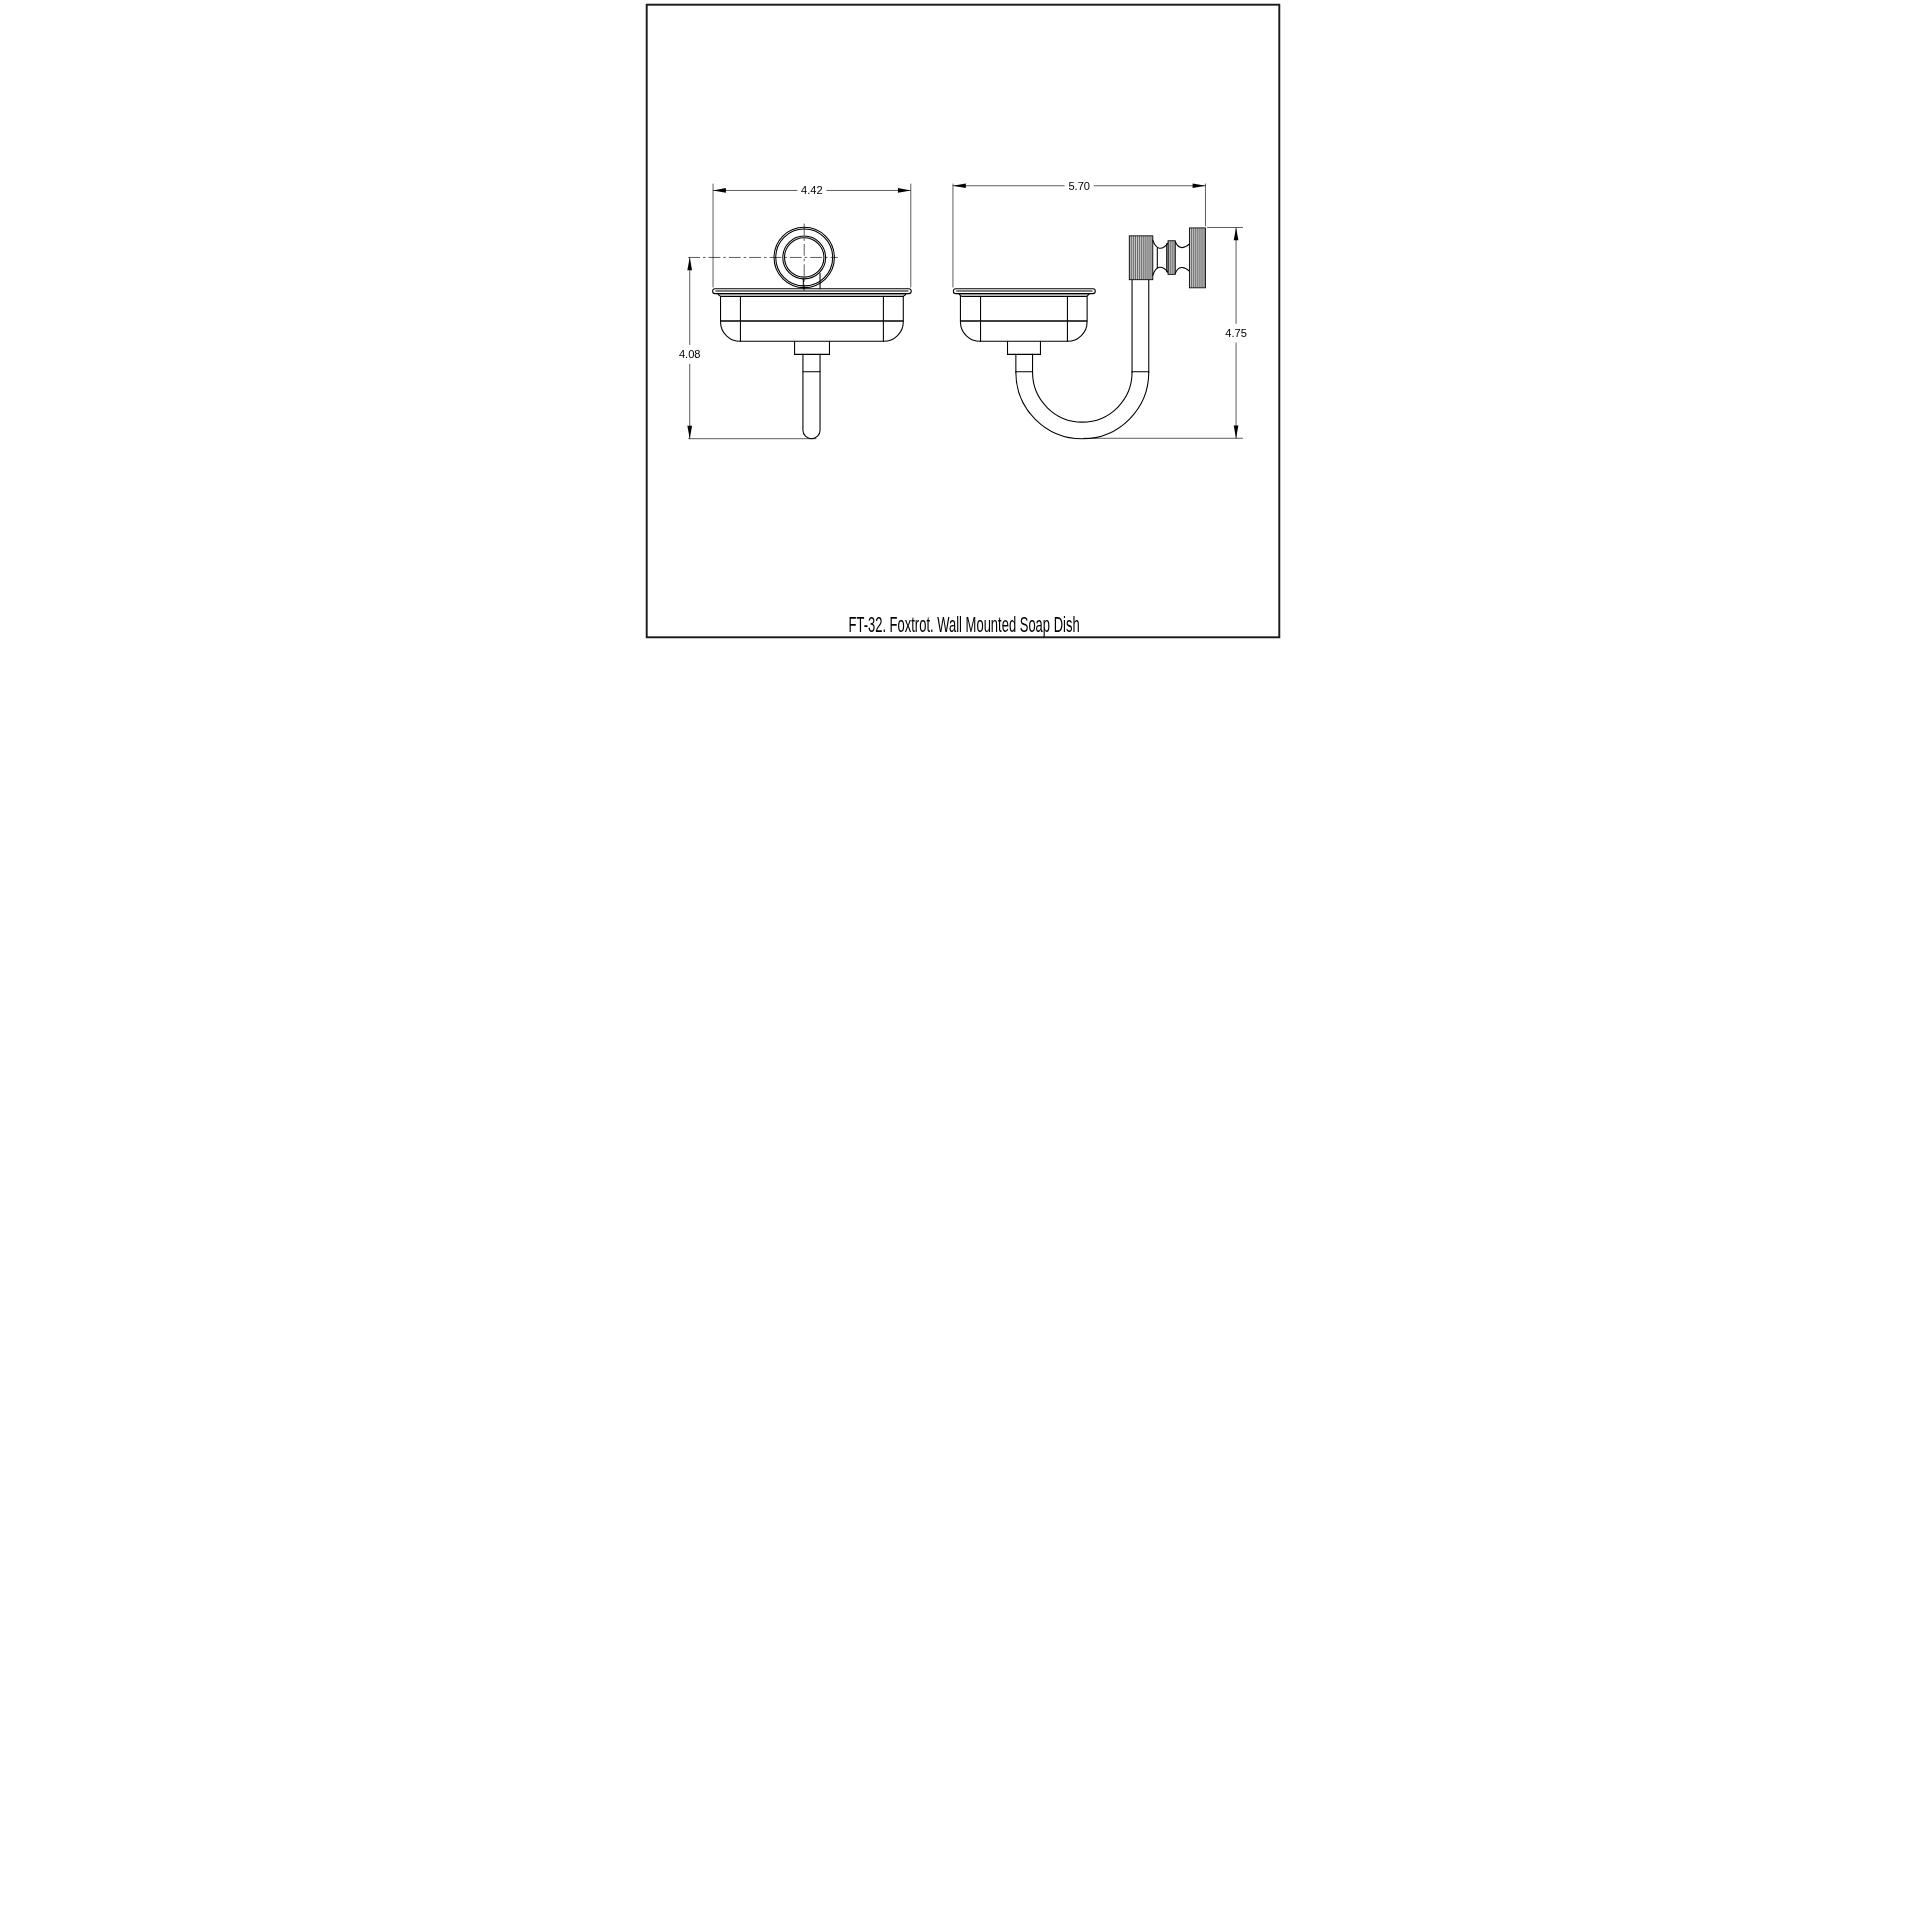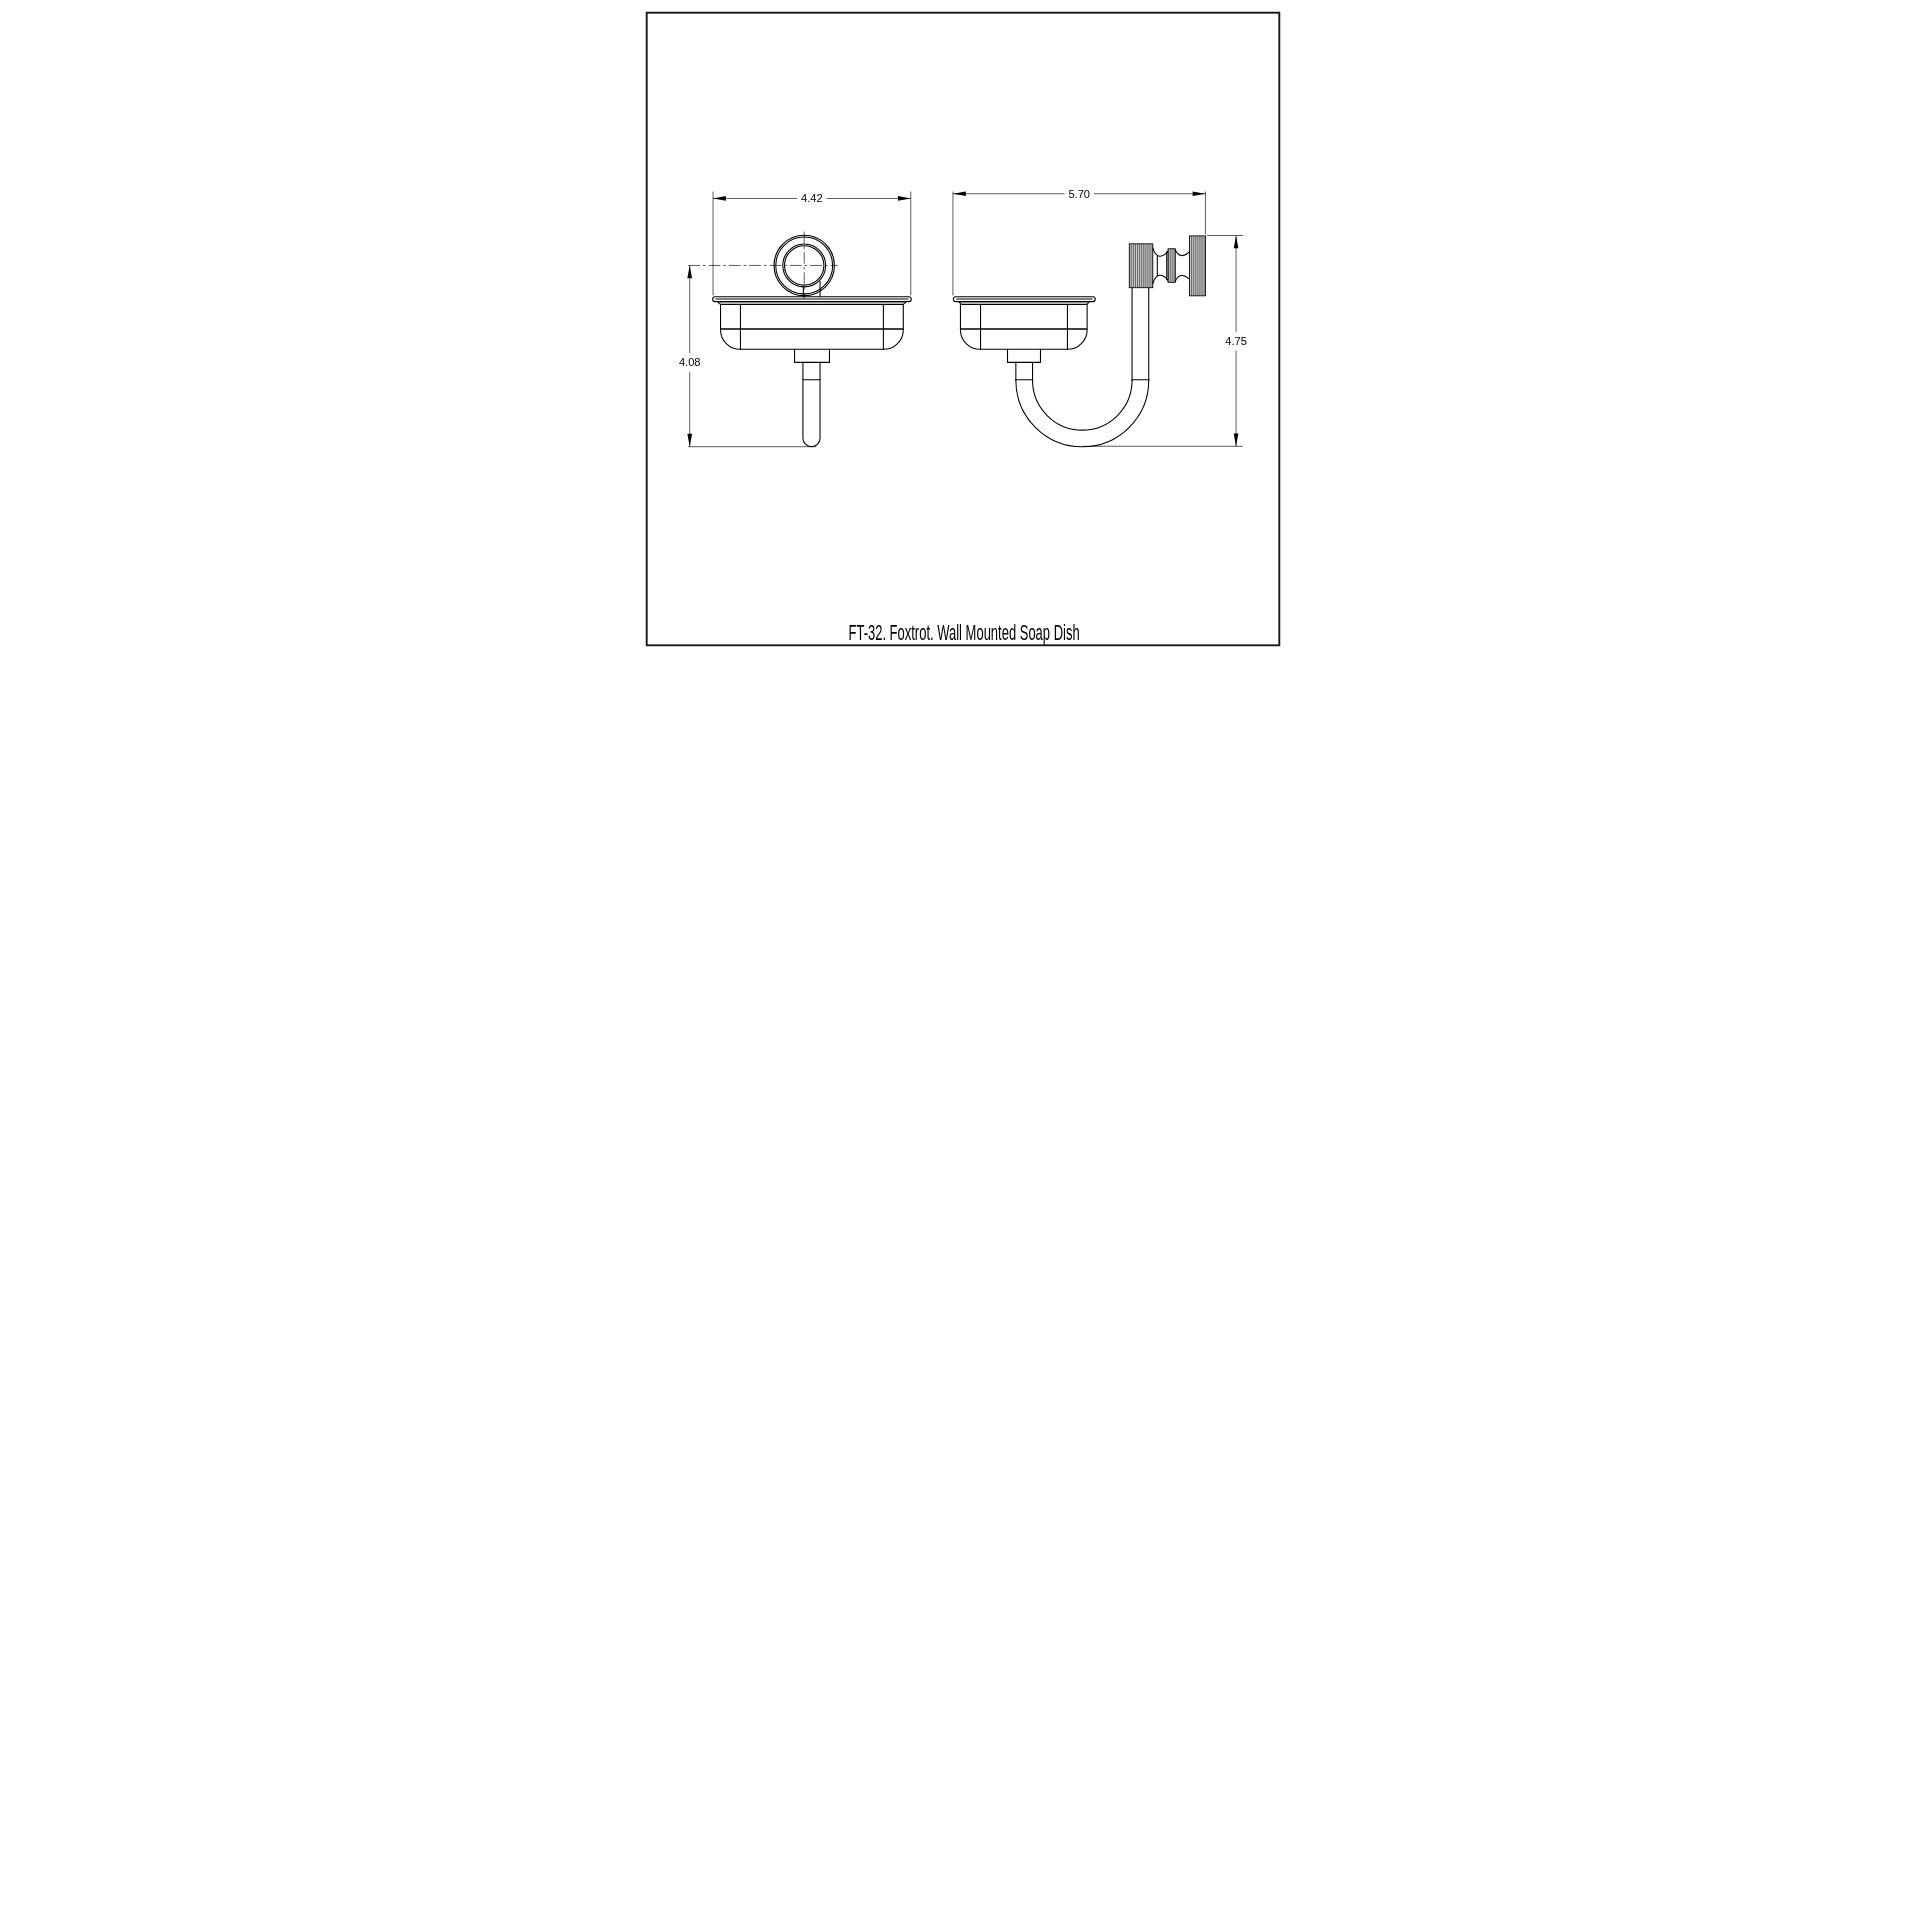--- a/index.html
+++ b/index.html
@@ -1,17 +1,17 @@
 <!DOCTYPE html>
 <html style="font-size:10.3px"><head>
 <meta charset="utf-8">
 <style>
   html,body{margin:0;padding:0;background:#fff;}
   body{font-family:"Liberation Sans","DejaVu Sans",sans-serif;}
-  .sheet{width:100vmin;height:100vmin;max-width:642px;max-height:642px;margin:8px auto;display:block;background:#1d4ed8;}
+  .sheet{width:100vmin;height:100vmin;max-width:642px;max-height:642px;margin:0 auto;display:block;background:#1d4ed8;}
   svg{display:block;width:100%;height:100%;}
   .outline{fill:none;stroke:#000;stroke-width:5;stroke-linecap:round;stroke-linejoin:round;}
   .outline-thick{fill:none;stroke:#000;stroke-width:8;}
   .thin{fill:none;stroke:#000;stroke-width:3;}
   .centerline{fill:none;stroke:#000;stroke-width:3;stroke-dasharray:55 14 12 14;}
   .arrow{fill:#000;stroke:none;}
   .dimtext{font-family:"Liberation Sans","DejaVu Sans",sans-serif;font-size:52px;fill:#000;}
   .titletext{font-family:"Liberation Sans","DejaVu Sans",sans-serif;font-size:100px;fill:#000;}
   .ribbed{stroke:#000;stroke-width:4;}
 </style>

